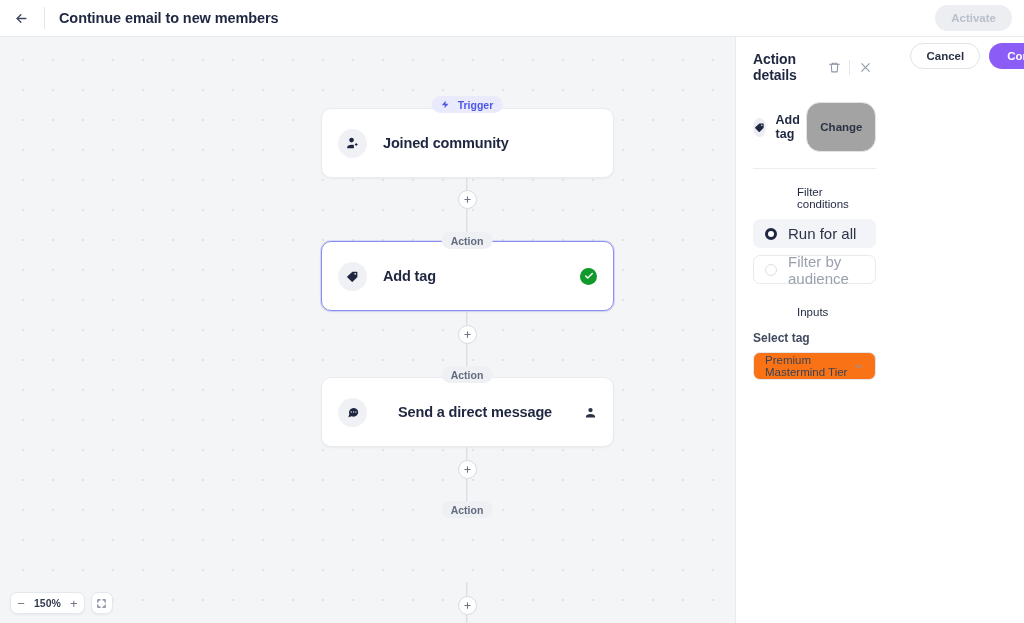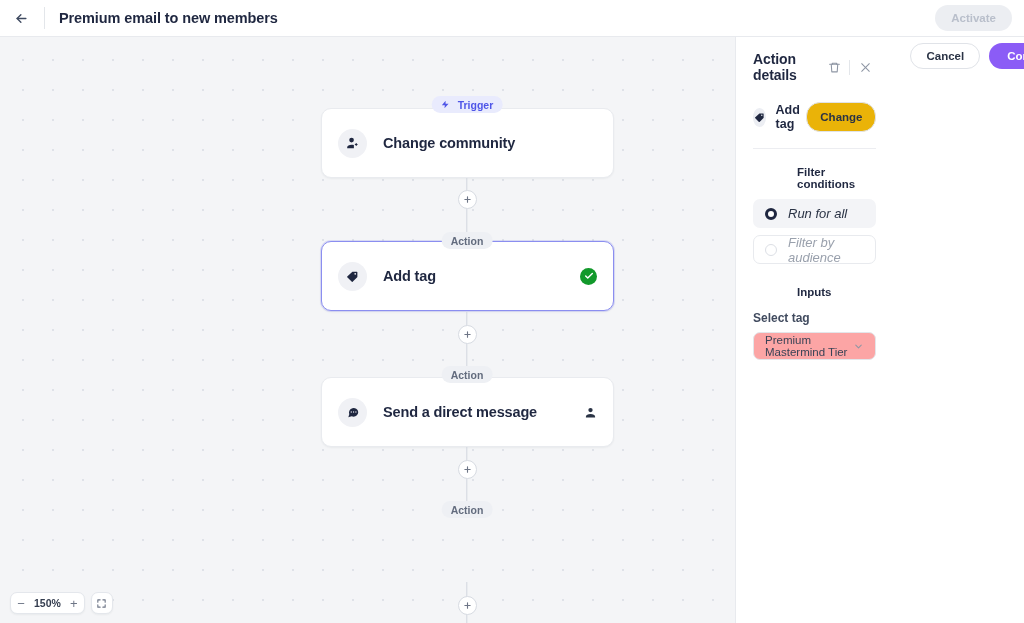--- a/index.html
+++ b/index.html
@@ -180,57 +180,57 @@
   .summary-icon {
     width: 19px; height: 19px; border-radius: 50%;
     background: #eceef3; display: flex; align-items: center; justify-content: center;
     color: #1f2740;
   }
   .summary-label {
     margin-left: 10px; font-size: 12.5px; font-weight: 700; color: #1f2740;
   }
   .change-btn {
     margin-left: auto;
-    border: 1px solid #e0e3e8; background: #eab308;
-    border-radius: 14px; padding: 8px 13px;
+    border: 1px solid #e0e3e8; background: #a3a3a3;
+    border-radius: 14px; padding: 18px 13px;
     font-size: 11.5px; font-weight: 700; color: #2a3345;
     cursor: pointer; font-family: inherit;
   }
 
   .section-title {
-    font-size: 11.5px; font-weight: 700; color: #1f2740;
+    font-size: 11.5px; font-weight: 400; color: #1f2740;
     margin-top: 17px; margin-bottom: 9px; padding-left: 44px;
   }
   .radio-card {
     height: 29px; border-radius: 7px;
     display: flex; align-items: center;
     padding: 0 11px; cursor: pointer;
     margin-bottom: 7px;
   }
   .radio-card.active { background: #f3f4f7; border: 1px solid transparent; }
   .radio-card.inactive { background: #ffffff; border: 1px solid #e8eaee; }
   .radio-dot {
     width: 12px; height: 12px; border-radius: 50%;
     display: flex; align-items: center; justify-content: center;
     flex: 0 0 auto;
   }
   .radio-dot.on { border: 3px solid #1f2740; background: #ffffff; }
   .radio-dot.off { border: 1.3px solid #dcdfe5; background: #ffffff; }
-  .radio-label { margin-left: 11px; font-size: 13px; color: #2a3345; font-style: italic; }
+  .radio-label { margin-left: 11px; font-size: 15px; color: #2a3345; }
   .radio-card.inactive .radio-label { color: #9aa1ad; }
 
   .field-label {
     font-size: 12px; font-weight: 700; color: #414b5f;
     margin-top: 13px; margin-bottom: 7px;
   }
   .select-box {
     height: 28px; border: 1px solid #e3e6ea; border-radius: 7px;
     display: flex; align-items: center; padding: 0 11px;
     font-size: 11.5px; color: #3a4356; cursor: pointer;
-    background: #fca5a5;
+    background: #f97316;
   }
   .select-caret { margin-left: auto; color: #8e96a4; display: flex; }
 
   .panel-footer {
     height: 46px; display: flex; align-items: center; justify-content: flex-end;
     gap: 9px; padding: 0 17px 8px 17px;
   }
   .btn-cancel {
     border: 1px solid #e0e3e8; background: #ffffff;
     border-radius: 15px; padding: 6px 15px;
@@ -250,21 +250,21 @@
 <div class="app">
 
   <div class="topbar">
     <div class="back-btn">
       <svg width="15" height="15" viewBox="0 0 24 24" fill="none" stroke="currentColor" stroke-width="2.2" stroke-linecap="round" stroke-linejoin="round">
         <line x1="19" y1="12" x2="5" y2="12"></line>
           <polyline points="11 18 5 12 11 6"></polyline>
       </svg>
     </div>
     <div class="topbar-divider"></div>
-    <div class="doc-title">Premium email to new members</div>
+    <div class="doc-title">Continue email to new members</div>
     <div class="topbar-right">
       <button class="activate-btn">Activate</button>
     </div>
   </div>
 
   <div class="body">
 
     <div class="canvas">
       <div class="flow">
 
@@ -277,21 +277,21 @@
           <span>Trigger</span>
         </div>
         <div class="node" style="top:71px;">
           <div class="node-icon">
             <svg width="14" height="14" viewBox="0 0 24 24" fill="currentColor">
               <circle cx="9.5" cy="7" r="4"></circle>
               <path d="M2 21v-1.5C2 16.5 5.5 15 9.5 15c1.4 0 2.8.2 4 .6V21H2z"></path>
               <path d="M17.5 13v3M16 14.5h3" stroke="currentColor" stroke-width="2" stroke-linecap="round"></path>
             </svg>
           </div>
-          <div class="node-label">Change community</div>
+          <div class="node-label">Joined community</div>
         </div>
 
         <div class="conn" style="top:141px; height:62px;"></div>
         <div class="plus-btn" style="top:153px;">
           <svg width="9" height="9" viewBox="0 0 24 24" fill="none" stroke="currentColor" stroke-width="3" stroke-linecap="round">
               <line x1="12" y1="5" x2="12" y2="19"></line>
               <line x1="5" y1="12" x2="19" y2="12"></line>
             </svg>
         </div>
 
@@ -319,21 +319,21 @@
         <div class="plus-btn" style="top:288px;">
           <svg width="9" height="9" viewBox="0 0 24 24" fill="none" stroke="currentColor" stroke-width="3" stroke-linecap="round">
               <line x1="12" y1="5" x2="12" y2="19"></line>
               <line x1="5" y1="12" x2="19" y2="12"></line>
             </svg>
         </div>
 
         <div class="node-badge" style="top:329px;">
           <span>Action</span>
         </div>
-        <div class="node" style="top:340px;">
+        <div class="node" style="top:340px;gap:15px;">
           <div class="node-icon">
             <svg width="14" height="14" viewBox="0 0 24 24" fill="currentColor">
               <path d="M21 12a8 8 0 0 1-8 8 8.6 8.6 0 0 1-3.3-.7L4 21l1.6-5A8 8 0 1 1 21 12z"></path>
               <circle cx="9" cy="12" r="1.1" fill="#f0f1f5"></circle>
                 <circle cx="13" cy="12" r="1.1" fill="#f0f1f5"></circle>
                 <circle cx="17" cy="12" r="1.1" fill="#f0f1f5"></circle>
             </svg>
           </div>
           <div class="node-label">Send a direct message</div>
           <div class="node-right">

